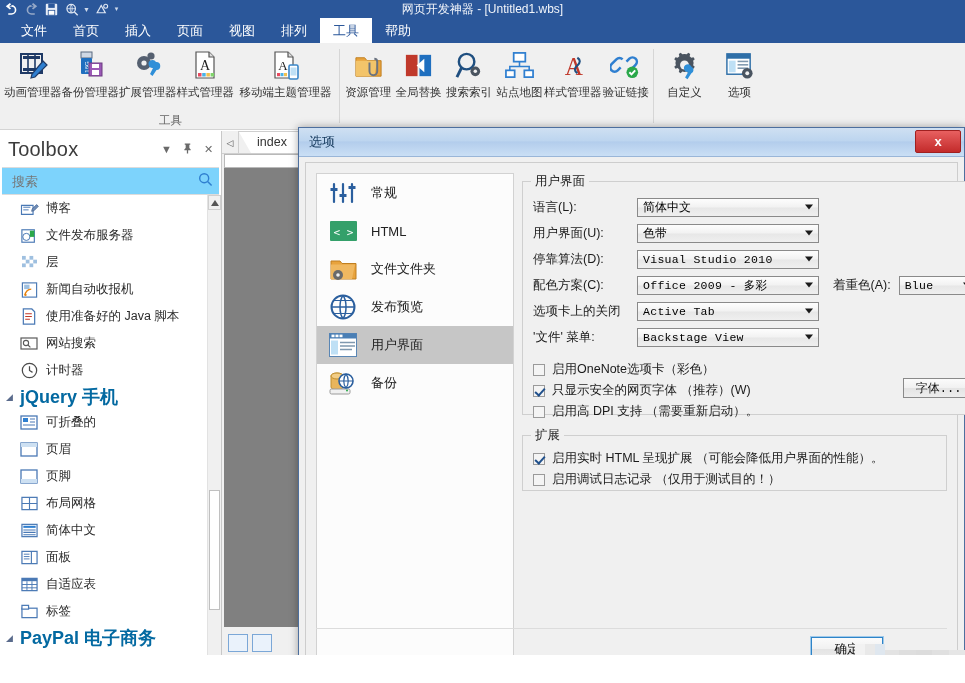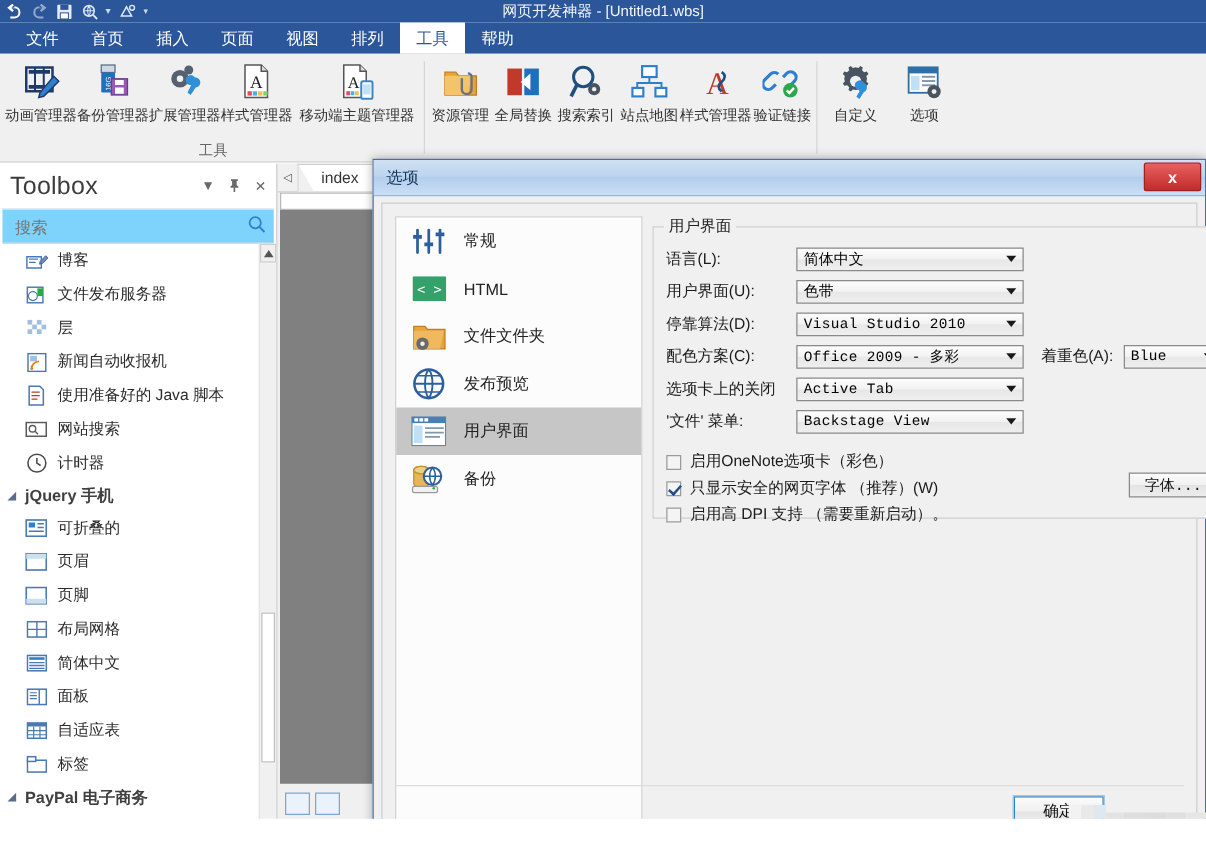--- a/index.html
+++ b/index.html
@@ -128,21 +128,21 @@
   }
   .tb-item .ic { width: 26px; height: 20px; display:flex; align-items:center; justify-content:center; }
   .tb-item .lbl { font-size: 12.5px; color: #2b2b2b; margin-left: 4px; white-space: nowrap; }
   .tb-group {
     height: 25px; display: flex; align-items: center; padding-left: 6px;
   }
   .tb-group .tri {
     width: 14px; color: #5a6b8c; font-size: 9px;
   }
   .tb-group .lbl {
-    font-size: 13px; font-weight: bold; color: #404040;
+    font-size: 18px; font-weight: bold; color: #0369a1;
   }
   .tb-scroll {
     position: absolute; right: 0; top: 64px; width: 13px; bottom: 0;
     background: #f0f0f0; border-left: 1px solid #e2e2e2;
   }
   .tb-scroll .arrow-up {
     position:absolute; top:0; left:0; width:13px; height:15px;
     background:#f0f0f0; border:1px solid #cfcfcf; box-sizing:border-box;
     display:flex; align-items:center; justify-content:center;
   }
@@ -913,20 +913,31 @@
             <span class="cbox checked"></span>
             <span class="cblabel">只显示安全的网页字体 （推荐）(W)</span>
             <div class="btn mono" style="position:absolute; right:2px; top:-2px; width:72px; height:20px;">字体...</div>
           </div>
           <div class="cbrow">
             <span class="cbox"></span>
             <span class="cblabel">启用高 DPI 支持 （需要重新启动）。</span>
           </div>
         </fieldset>
 
+        <fieldset class="gb" style="margin-top:12px; height:64px; box-sizing:border-box;">
+          <legend>扩展</legend>
+          <div class="cbrow">
+            <span class="cbox checked"></span>
+            <span class="cblabel">启用实时 HTML 呈现扩展 （可能会降低用户界面的性能）。</span>
+          </div>
+          <div class="cbrow">
+            <span class="cbox"></span>
+            <span class="cblabel">启用调试日志记录 （仅用于测试目的！）</span>
+          </div>
+        </fieldset>
       </div>
 
       <div class="dlg-footer">
         <div class="btn btn-ok">确定</div>
       </div>
     </div>
   </div>
 
   <div class="mosaic" style="left:866px; top:650px; width:99px; height:33px;
        grid-template-columns:repeat(6,1fr); grid-template-rows:repeat(3,1fr);">

